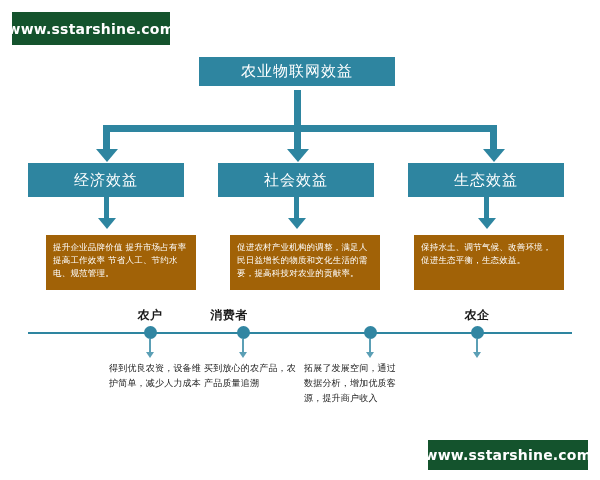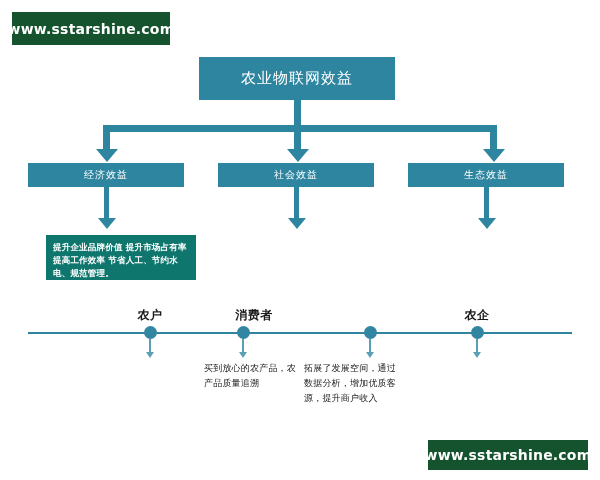--- a/index.html
+++ b/index.html
@@ -52,48 +52,47 @@
     color: #ffffff;
     display: flex;
     align-items: center;
     justify-content: center;
     box-sizing: border-box;
   }
   #title-box {
     left: 199px;
     top: 57px;
     width: 196px;
-    height: 43px;
+    height: 29px;
     font-size: 15px;
     letter-spacing: 1px;
     justify-content: center;
   }
   .cat-box {
     top: 163px;
-    height: 24px;
-    font-size: 10px;
+    height: 34px;
+    font-size: 15px;
     letter-spacing: 1px;
   }
   #cat-0 { left: 28px;  width: 156px; }
   #cat-1 { left: 218px; width: 156px; }
   #cat-2 { left: 408px; width: 156px; }
 
   .desc-box {
     position: absolute;
     top: 235px;
     width: 150px;
-    height: 45px;
-    background: #0f766e;
+    height: 55px;
+    background: #a16207;
     color: #ffffff;
     box-sizing: border-box;
     padding: 6px 7px 0 7px;
     font-size: 8.5px;
     line-height: 1.55;
     letter-spacing: 0.2px;
-    font-weight: bold;
   }
   #desc-0 { left: 46px; }
   #desc-1 { left: 230px; }
   #desc-2 { left: 414px; }
 
   
   .conn {
     position: absolute;
     background: #2e85a0;
   }
@@ -205,31 +204,40 @@
 
   <div class="conn" style="left:294px; top:187px; width:5px; height:32px;"></div>
   <div class="arrow-down" style="left:287.5px; top:218px; border-left-width:9px; border-right-width:9px; border-top-width:11px;"></div>
 
   <div class="conn" style="left:484px; top:187px; width:5px; height:32px;"></div>
   <div class="arrow-down" style="left:477.5px; top:218px; border-left-width:9px; border-right-width:9px; border-top-width:11px;"></div>
 
   <div class="desc-box" id="desc-0">
     <span>提升企业品牌价值 提升市场占有率 提高工作效率 节省人工、节约水电、规范管理。</span>
   </div>
+  <div class="desc-box" id="desc-1">
+    <span>促进农村产业机构的调整，满足人民日益增长的物质和文化生活的需要，提高科技对农业的贡献率。</span>
+  </div>
+  <div class="desc-box" id="desc-2">
+    <span>保持水土、调节气候、改善环境，促进生态平衡，生态效益。</span>
+  </div>
 
   <div id="timeline-axis"></div>
 
   <div class="tl-label" style="left:150px;">
     <span>农户</span>
   </div>
   <div class="tl-dot" style="left:150px;"></div>
   <div class="tl-stem" style="left:150px;"></div>
   <div class="tl-arrow" style="left:150px;"></div>
-
-  <div class="tl-label" style="left:254px;">
+  <div class="tl-text" style="left:155px;">
+    <span>得到优良农资，设备维护简单，减少人力成本</span>
+  </div>
+
+  <div class="tl-label" style="left:229px;">
     <span>消费者</span>
   </div>
   <div class="tl-dot" style="left:243px;"></div>
   <div class="tl-stem" style="left:243px;"></div>
   <div class="tl-arrow" style="left:243px;"></div>
   <div class="tl-text" style="left:250px;">
     <span>买到放心的农产品，农产品质量追溯</span>
   </div>
 
   <div class="tl-dot" style="left:370px;"></div>

